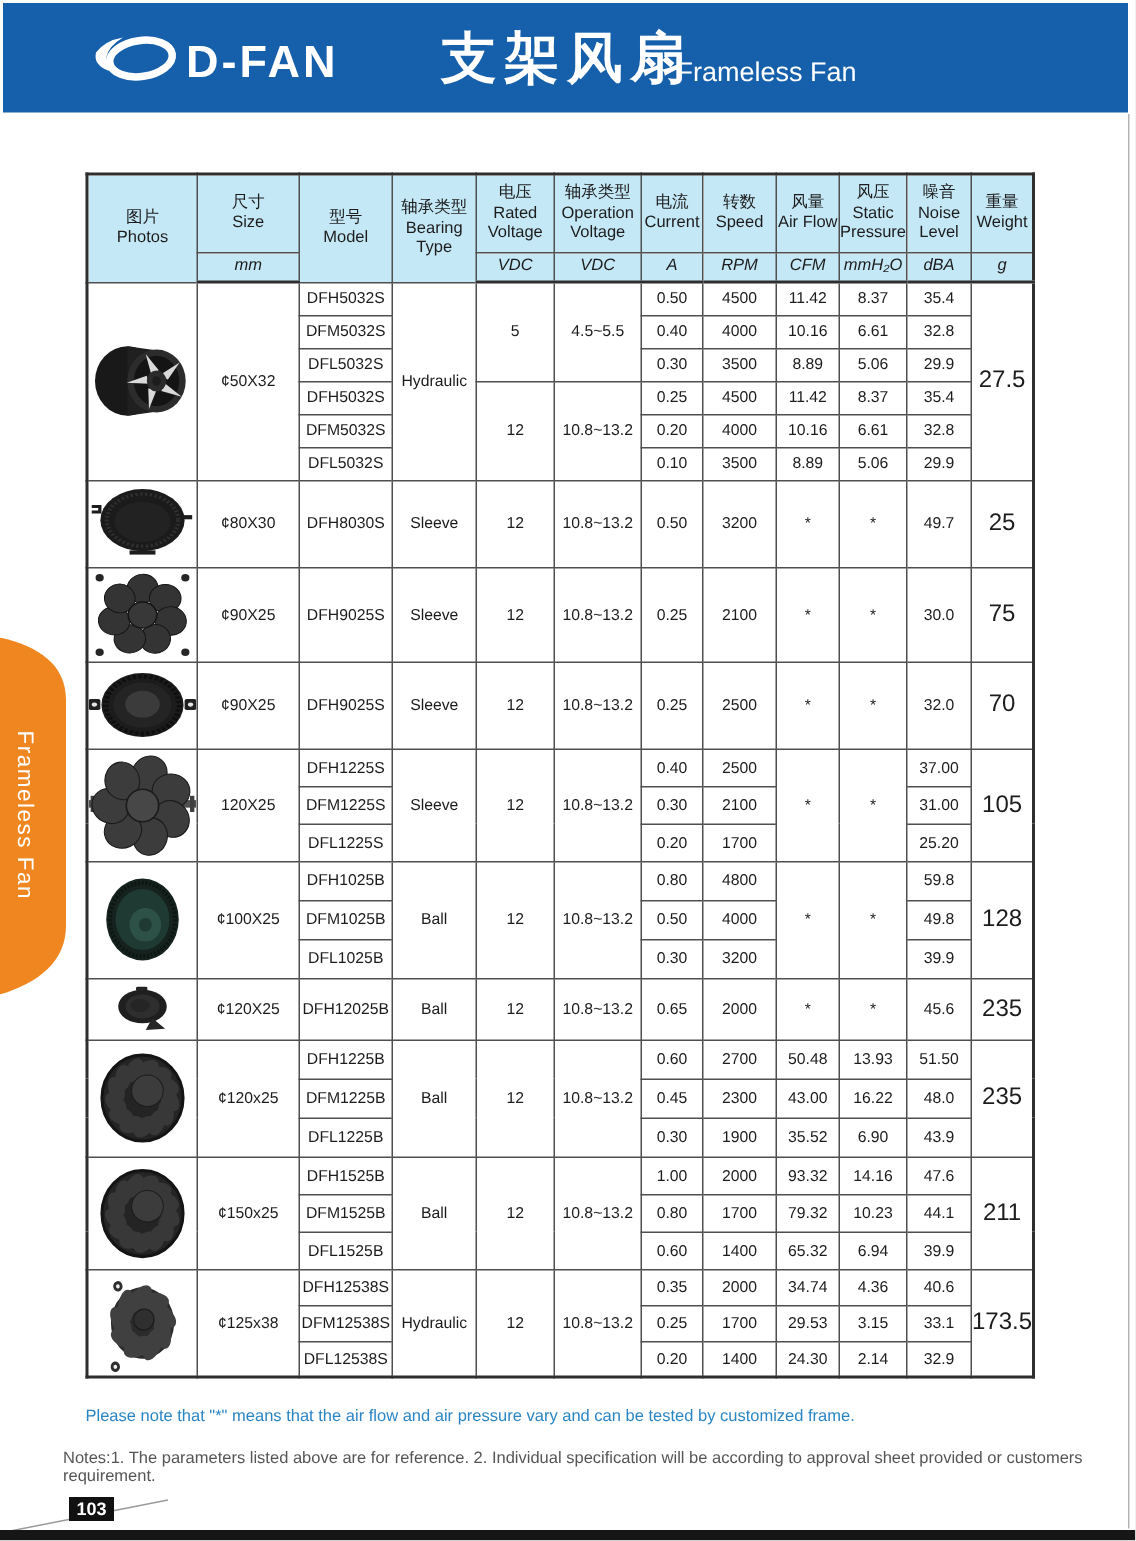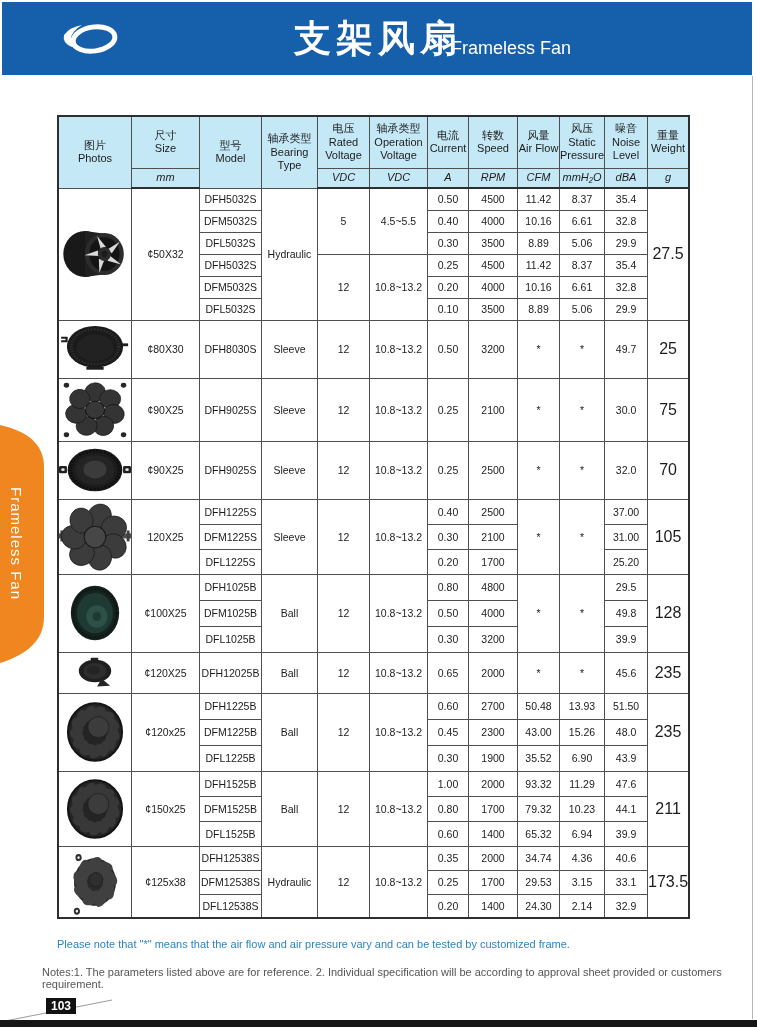--- a/index.html
+++ b/index.html
@@ -43,20 +43,21 @@
 <div class="page">
 
   <div class="topbar">
     <div class="brand">
       <span>
         <svg width="62" height="44" viewBox="0 0 62 44">
           <ellipse cx="34" cy="22" rx="21" ry="12" fill="none" stroke="#ffffff" stroke-width="5" transform="rotate(-8 34 22)"></ellipse>
           <path d="M12 30 Q2 26 4 18 Q10 10 22 8 Q12 14 11 21 Q10 27 16 31 Z" fill="#ffffff"></path>
         </svg>
       </span>
+      <span class="brand-name">D-FAN</span>
     </div>
     <div class="title-cn">支架风扇</div>
     <div class="title-en">Frameless Fan</div>
   </div>
 
   <div class="sidetab">
     <svg width="46" height="238" viewBox="0 0 46 238">
       <path d="M0 0 C26 6 44 18 44 42 L44 192 C44 216 26 230 0 238 Z" fill="#f0861f"></path>
     </svg>
     <div class="sidetab-label">Frameless Fan</div>
@@ -342,21 +343,21 @@
             </td>
             <td rowspan="3">¢100X25</td>
             <td>DFH1025B</td>
             <td rowspan="3">Ball</td>
             <td rowspan="3">12</td>
             <td rowspan="3">10.8~13.2</td>
             <td>0.80</td>
             <td>4800</td>
             <td rowspan="3">*</td>
             <td rowspan="3">*</td>
-            <td>29.5</td>
+            <td>59.8</td>
             <td rowspan="3" class="weight-cell">128</td>
           </tr>
           <tr style="height: 26px;">
             <td>DFM1025B</td>
             <td>0.50</td>
             <td>4000</td>
             <td>49.8</td>
           </tr>
           <tr style="height: 26px;">
             <td>DFL1025B</td>
@@ -417,21 +418,21 @@
             <td>50.48</td>
             <td>13.93</td>
             <td>51.50</td>
             <td rowspan="3" class="weight-cell">235</td>
           </tr>
           <tr style="height: 26px;">
             <td>DFM1225B</td>
             <td>0.45</td>
             <td>2300</td>
             <td>43.00</td>
-            <td>15.26</td>
+            <td>16.22</td>
             <td>48.0</td>
           </tr>
           <tr style="height: 26px;">
             <td>DFL1225B</td>
             <td>0.30</td>
             <td>1900</td>
             <td>35.52</td>
             <td>6.90</td>
             <td>43.9</td>
           </tr>
@@ -457,21 +458,21 @@
               </svg>
             </td>
             <td rowspan="3">¢150x25</td>
             <td>DFH1525B</td>
             <td rowspan="3">Ball</td>
             <td rowspan="3">12</td>
             <td rowspan="3">10.8~13.2</td>
             <td>1.00</td>
             <td>2000</td>
             <td>93.32</td>
-            <td>11.29</td>
+            <td>14.16</td>
             <td>47.6</td>
             <td rowspan="3" class="weight-cell">211</td>
           </tr>
           <tr style="height: 25px;">
             <td>DFM1525B</td>
             <td>0.80</td>
             <td>1700</td>
             <td>79.32</td>
             <td>10.23</td>
             <td>44.1</td>

